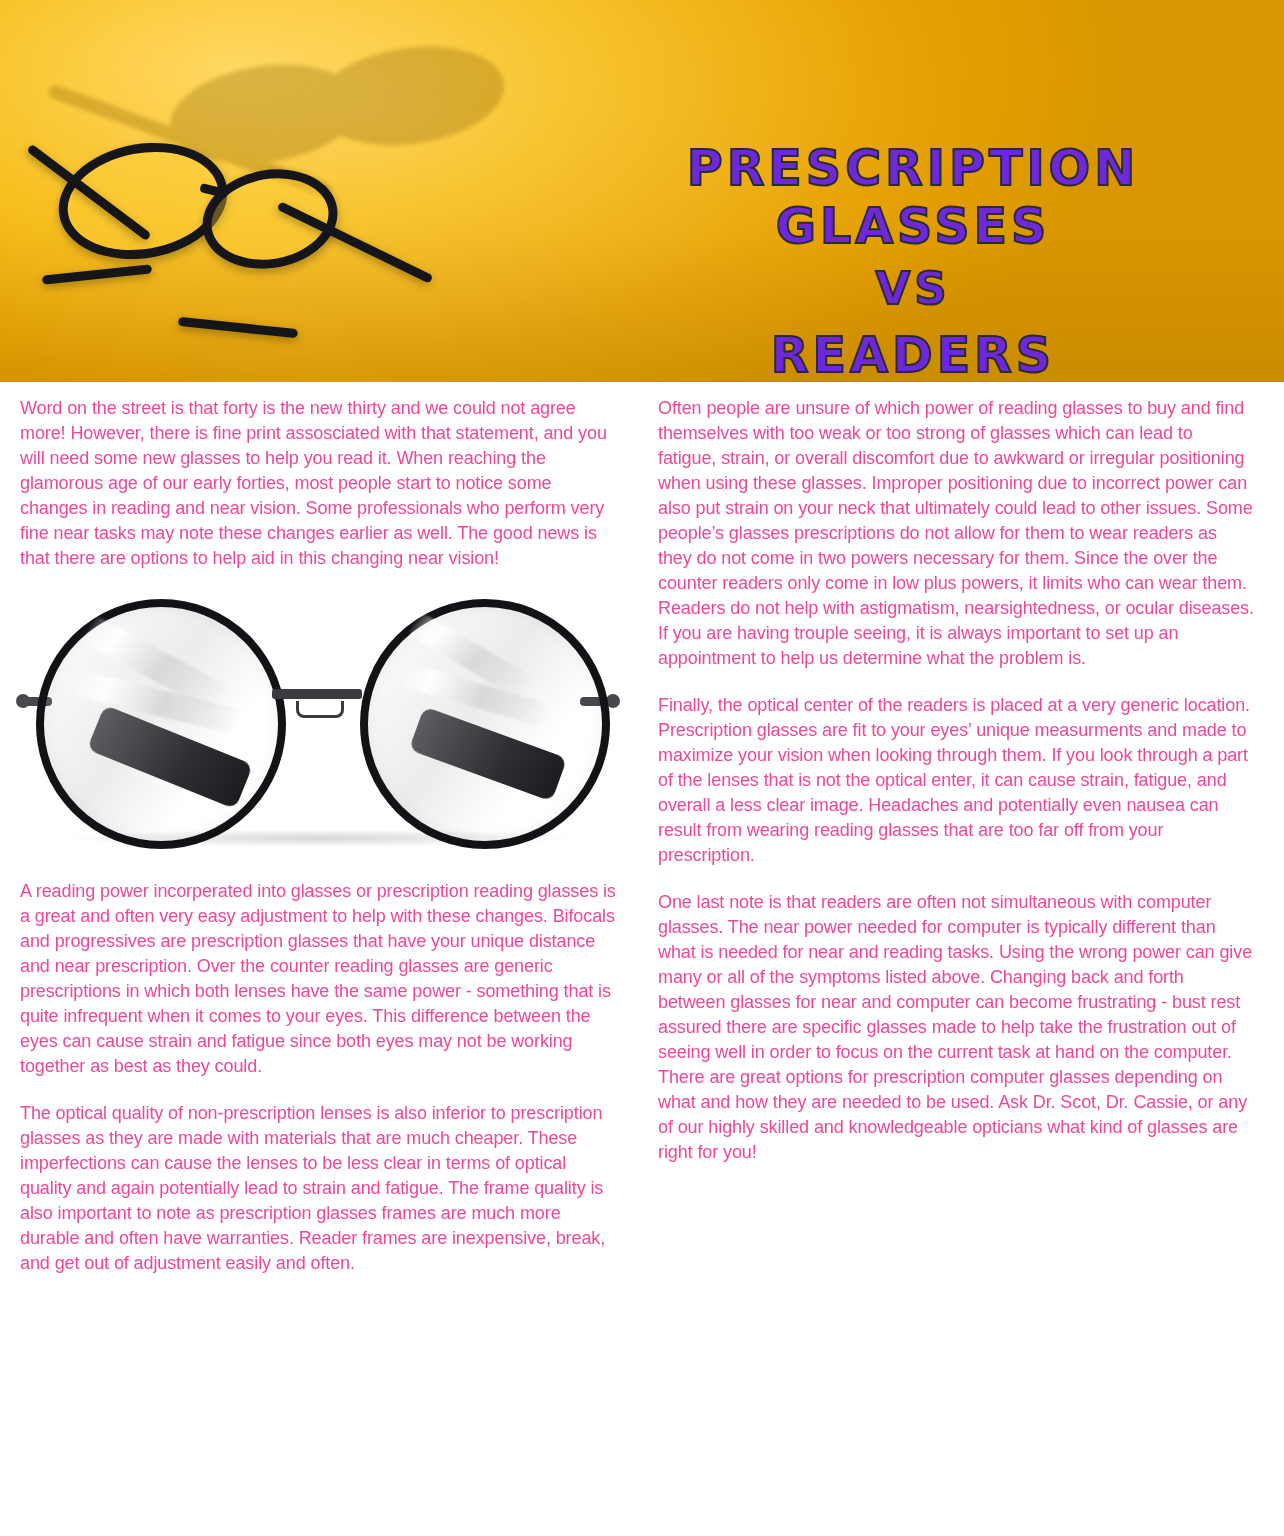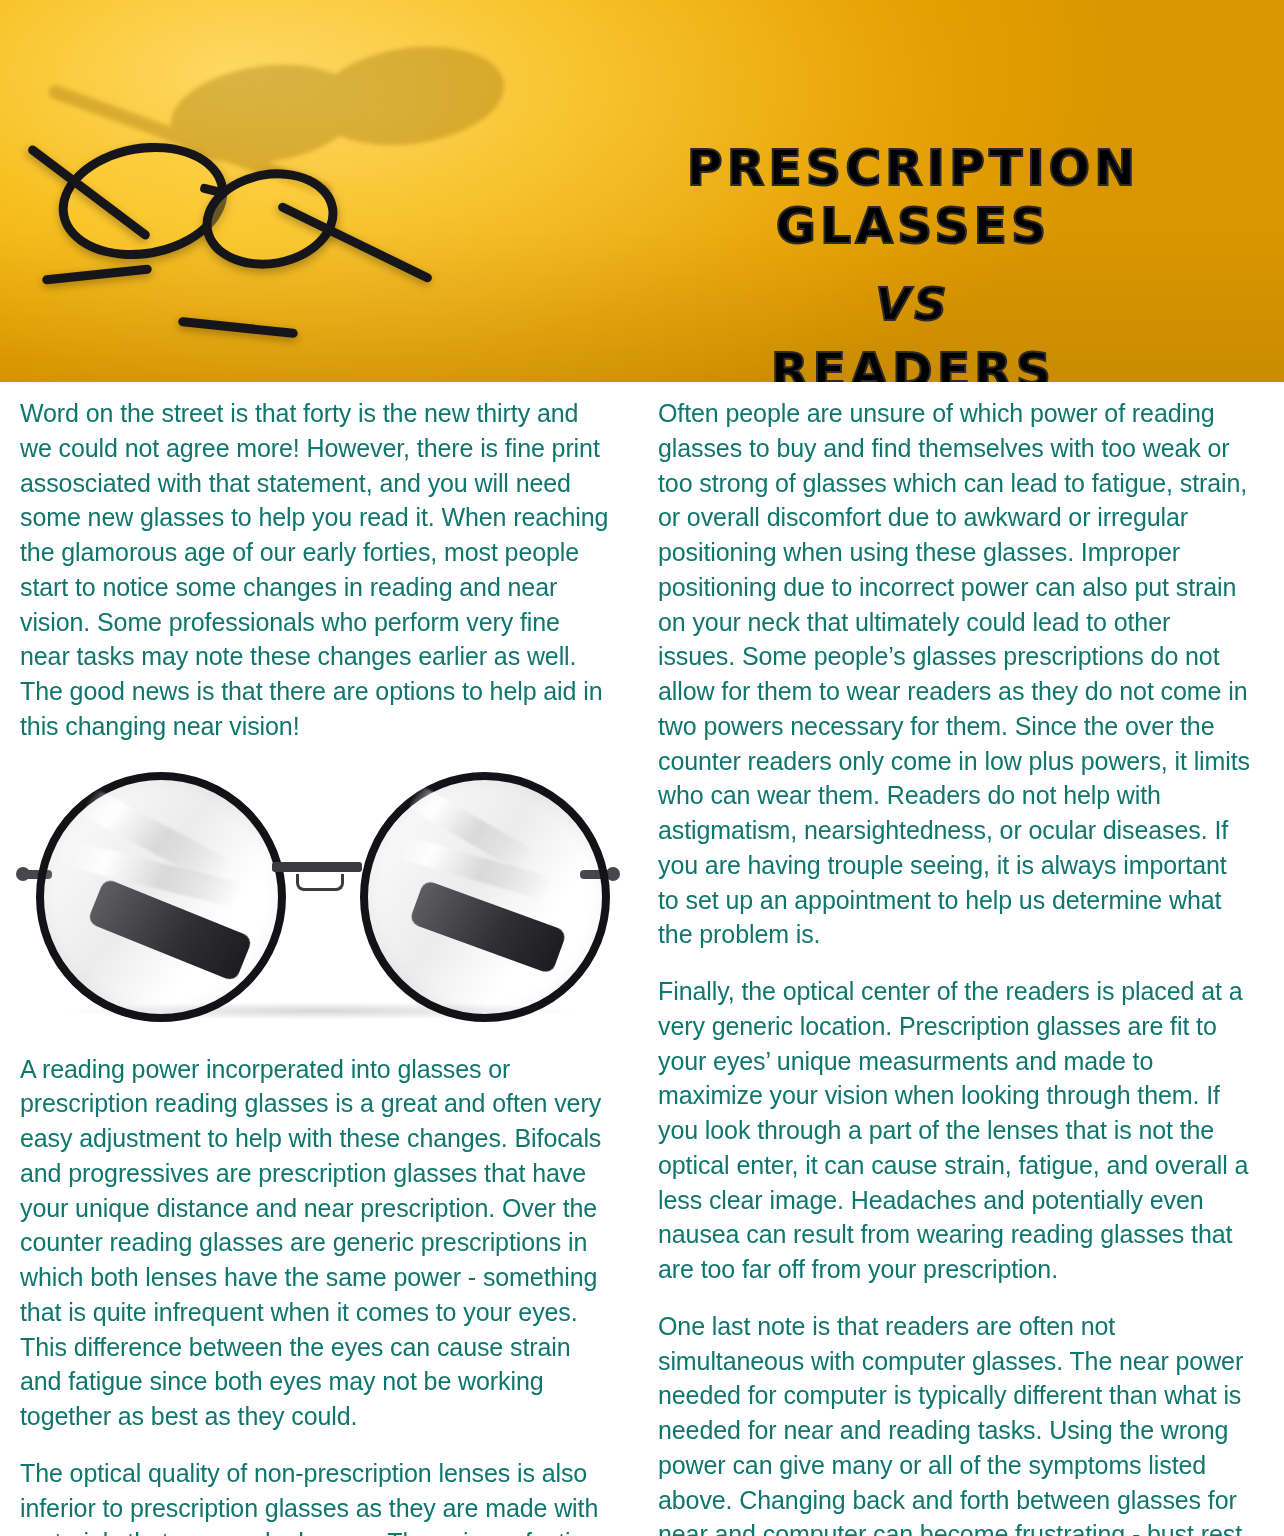--- a/index.html
+++ b/index.html
@@ -94,47 +94,47 @@
     position: absolute;
     left: 560px;
     top: 140px;
     width: 706px;
     text-align: center;
   }
   .banner-title .line {
     font-family: "DejaVu Sans", sans-serif;
     font-weight: 700;
     letter-spacing: 4px;
-    color: #000000;
+    color: #6d28d9;
     -webkit-text-stroke: 2px #2b2b2b;
     text-shadow: 0 0 0 #2b2b2b;
     line-height: 1.18;
     text-align: center;
   }
   .banner-title .l1 { font-size: 49px; }
-  .banner-title .l2 { font-size: 45px; margin-top: 22px; font-style: italic; }
+  .banner-title .l2 { font-size: 45px; margin-top: 6px; }
   .banner-title .l3 { font-size: 49px; margin-top: 12px; }
 
   
   .content {
     display: flex;
     gap: 42px;
     padding: 14px 20px 0 20px;
     box-sizing: border-box;
     width: 1284px;
   }
   .col {
     width: 596px;
     box-sizing: border-box;
   }
   .col p {
     margin: 0 0 22px 0;
-    font-size: 25px;
+    font-size: 18px;
     line-height: 1.39;
-    color: #0f766e;
+    color: #ec4899;
     font-family: "Liberation Sans", sans-serif;
     letter-spacing: -0.1px;
   }
   .col p:last-child { margin-bottom: 0; }
 
   
   .figure {
     position: relative;
     width: 596px;
     height: 272px;

